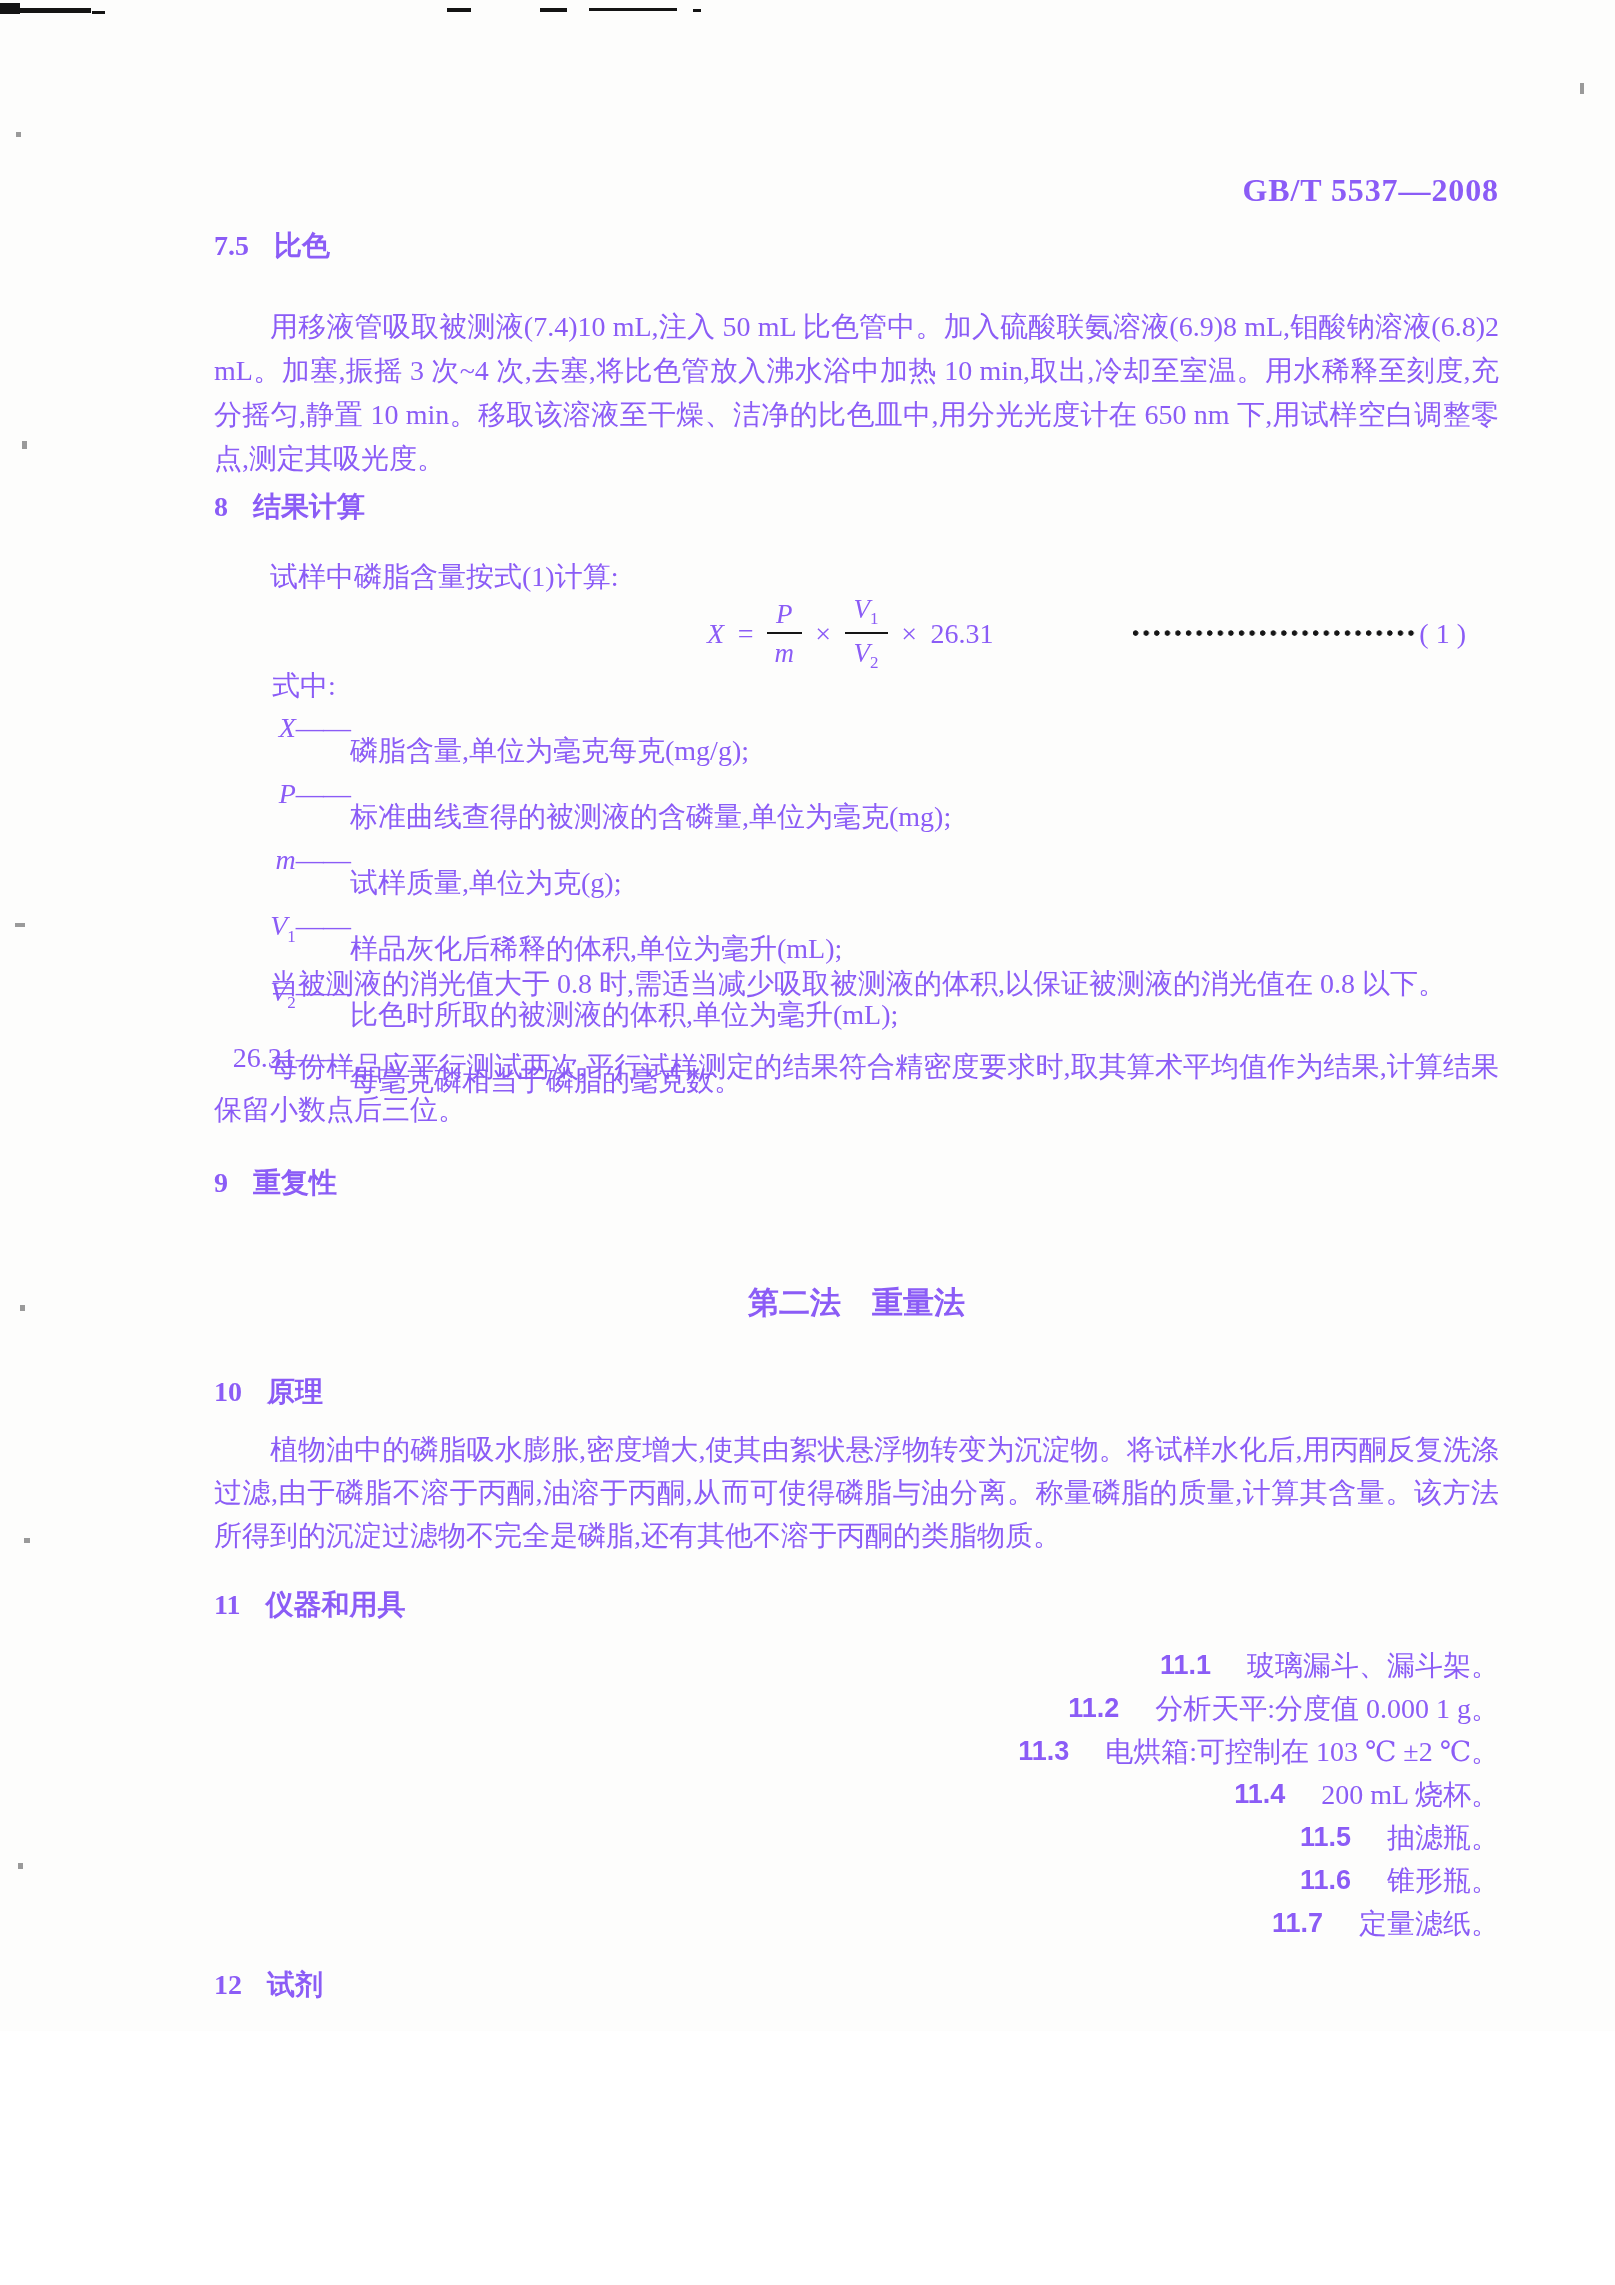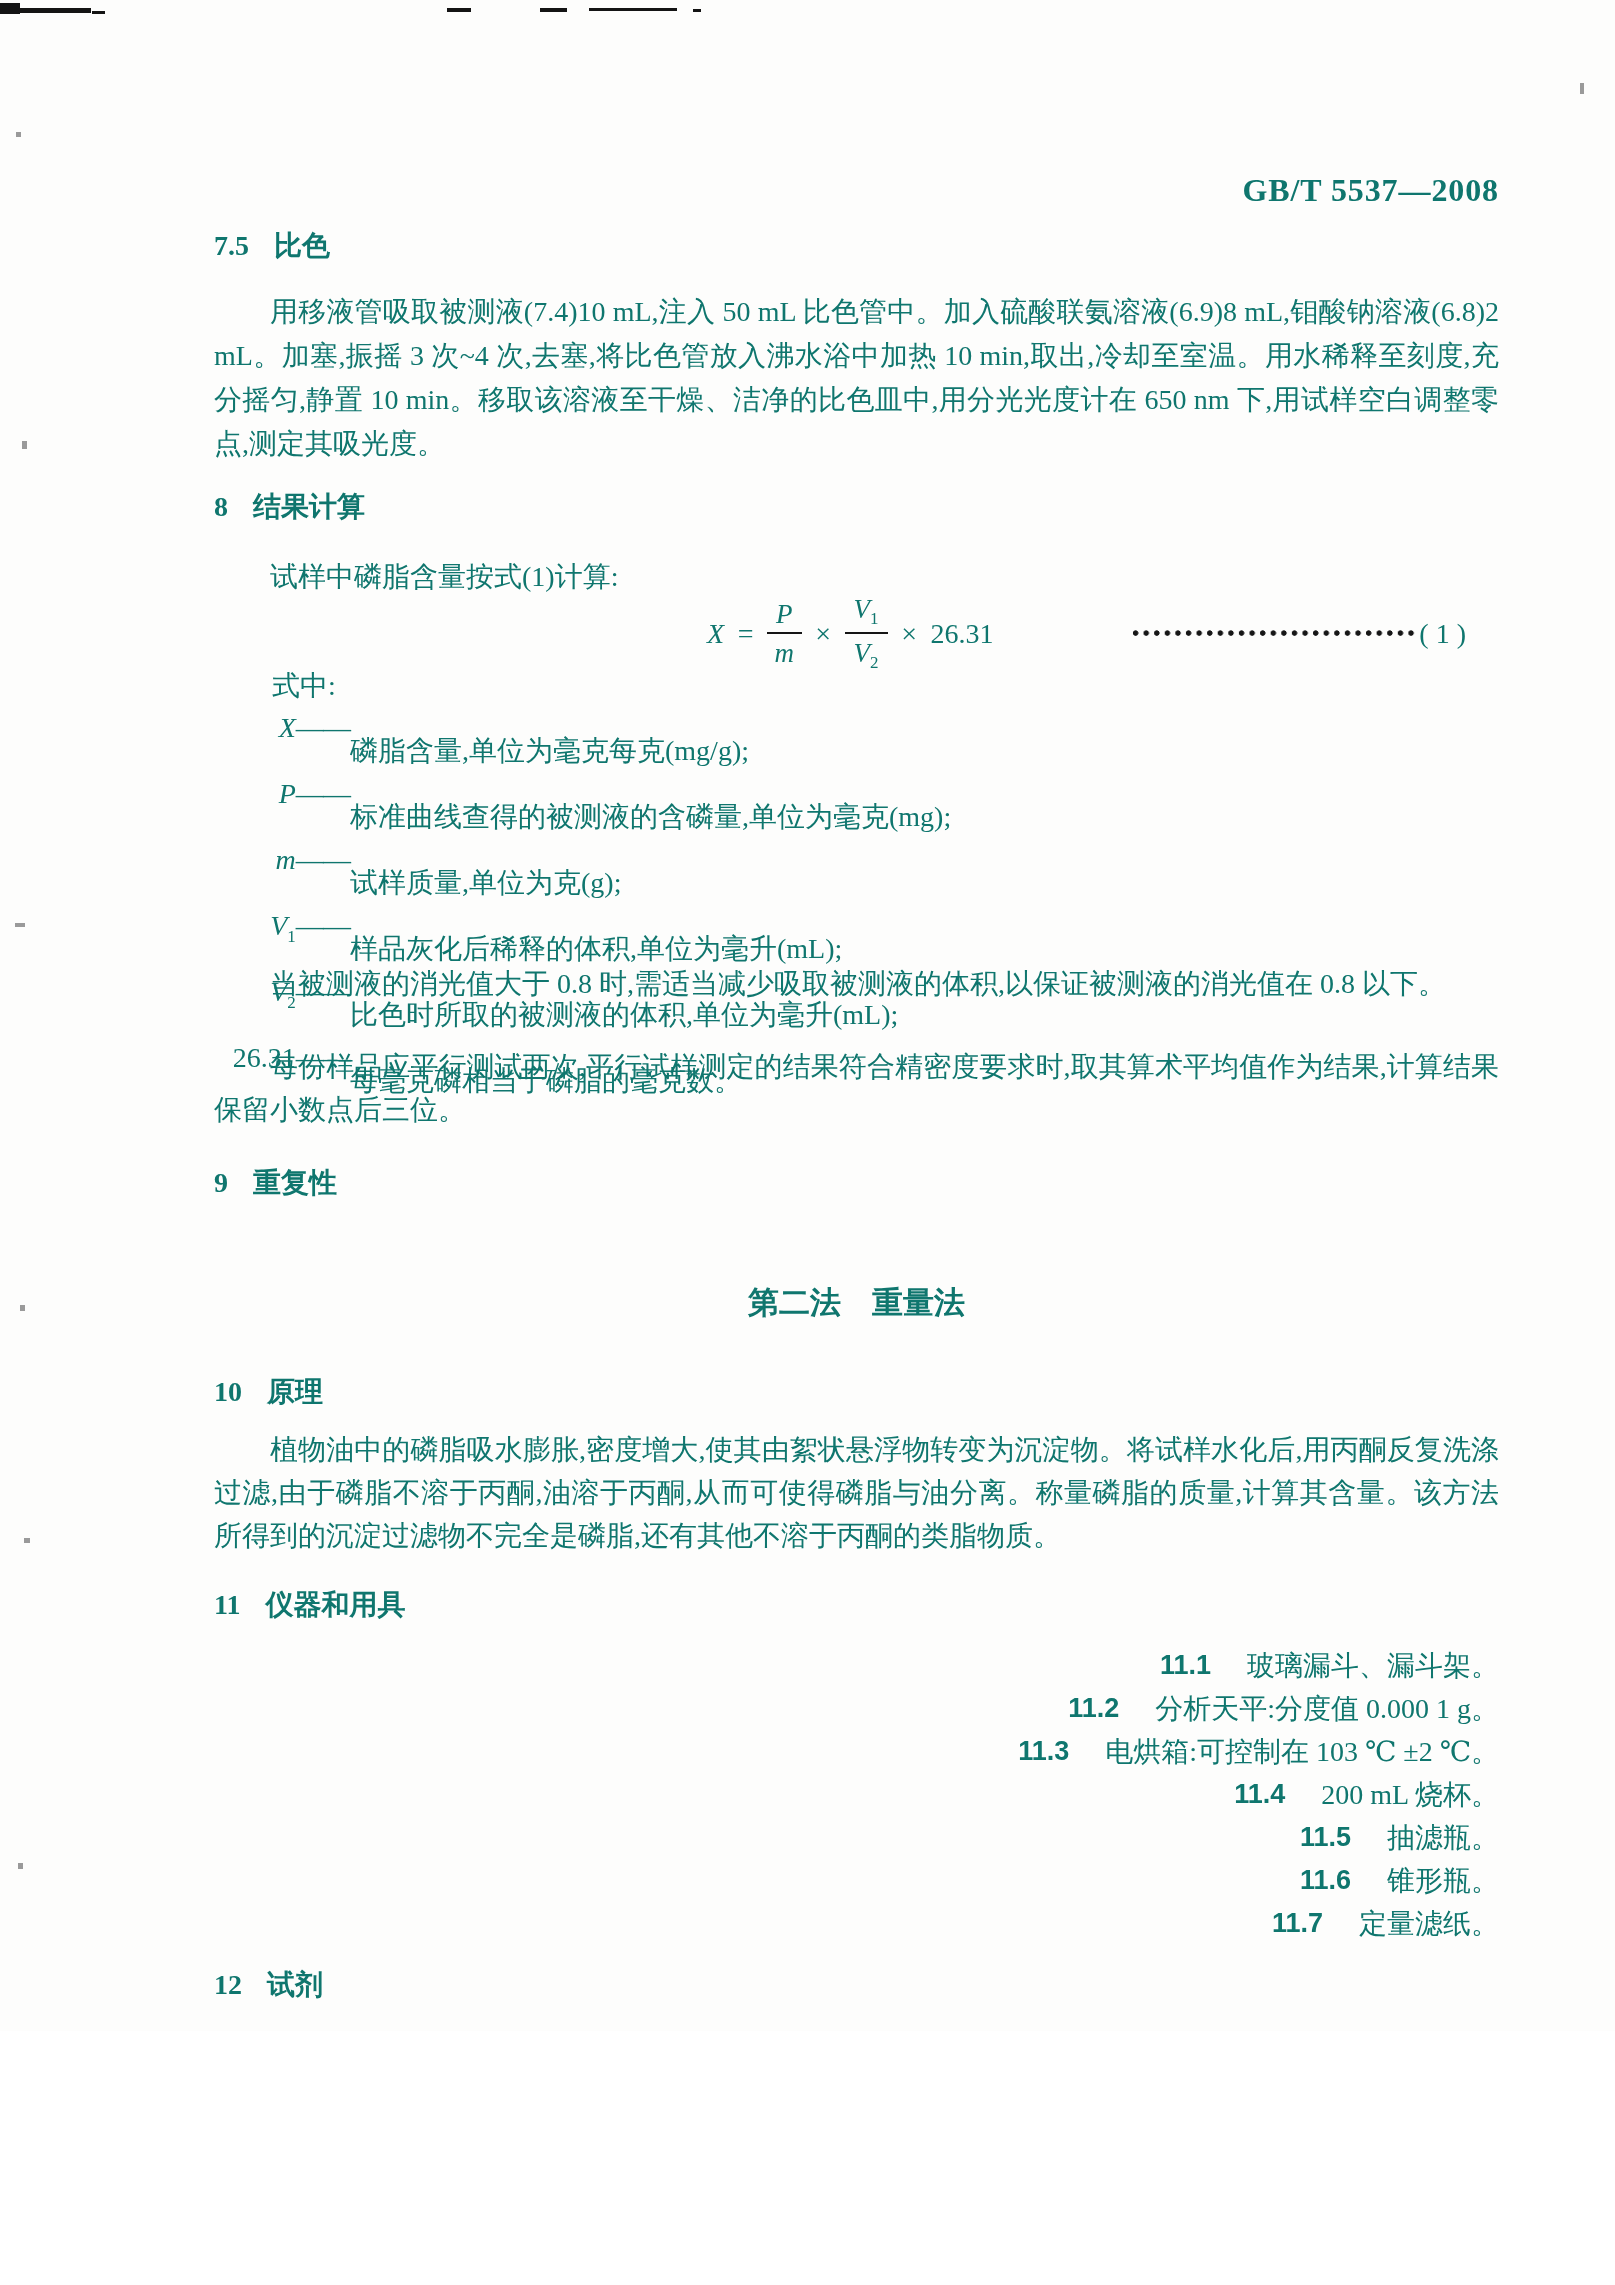--- a/index.html
+++ b/index.html
@@ -4,21 +4,21 @@
 <style>
   * { box-sizing: border-box; }
   html, body { margin: 0; padding: 0; }
   body { background: #ffffff; }
 
   .page {
     position: relative;
     width: 1616px;
     height: 2031px;
     background: #fdfdfc;
-    color: #0f766e;
+    color: #8b5cf6;
     font-family: "Liberation Serif", "DejaVu Serif", serif;
     overflow: hidden;
   }
 
   .content {
     position: absolute;
     left: 214px;
     top: 0;
     width: 1285px;
     height: 100%;
@@ -167,21 +167,21 @@
   <div class="spk" style="left:1580px;top:83px;width:3.6px;height:11px"></div>
 
   <div class="content">
 
     <div class="hdr">GB/T 5537—2008</div>
 
     <div class="sec-h" style="top:224px">
       <span>7.5</span>
       <span>比色</span>
     </div>
-    <div class="para" style="top:290px">用移液管吸取被测液(7.4)10 mL,注入 50 mL 比色管中。加入硫酸联氨溶液(6.9)8 mL,钼酸钠溶液(6.8)2 mL。加塞,振摇 3 次~4 次,去塞,将比色管放入沸水浴中加热 10 min,取出,冷却至室温。用水稀释至刻度,充分摇匀,静置 10 min。移取该溶液至干燥、洁净的比色皿中,用分光光度计在 650 nm 下,用试样空白调整零点,测定其吸光度。</div>
+    <div class="para" style="top:305px">用移液管吸取被测液(7.4)10 mL,注入 50 mL 比色管中。加入硫酸联氨溶液(6.9)8 mL,钼酸钠溶液(6.8)2 mL。加塞,振摇 3 次~4 次,去塞,将比色管放入沸水浴中加热 10 min,取出,冷却至室温。用水稀释至刻度,充分摇匀,静置 10 min。移取该溶液至干燥、洁净的比色皿中,用分光光度计在 650 nm 下,用试样空白调整零点,测定其吸光度。</div>
 
     <div class="sec-h" style="top:485px">
       <span>8</span>
       <span>结果计算</span>
     </div>
     <div class="para" style="top:555px">试样中磷脂含量按式(1)计算:</div>
 
     <div class="formula-row">
       <div class="formula">
         <i>X</i>

